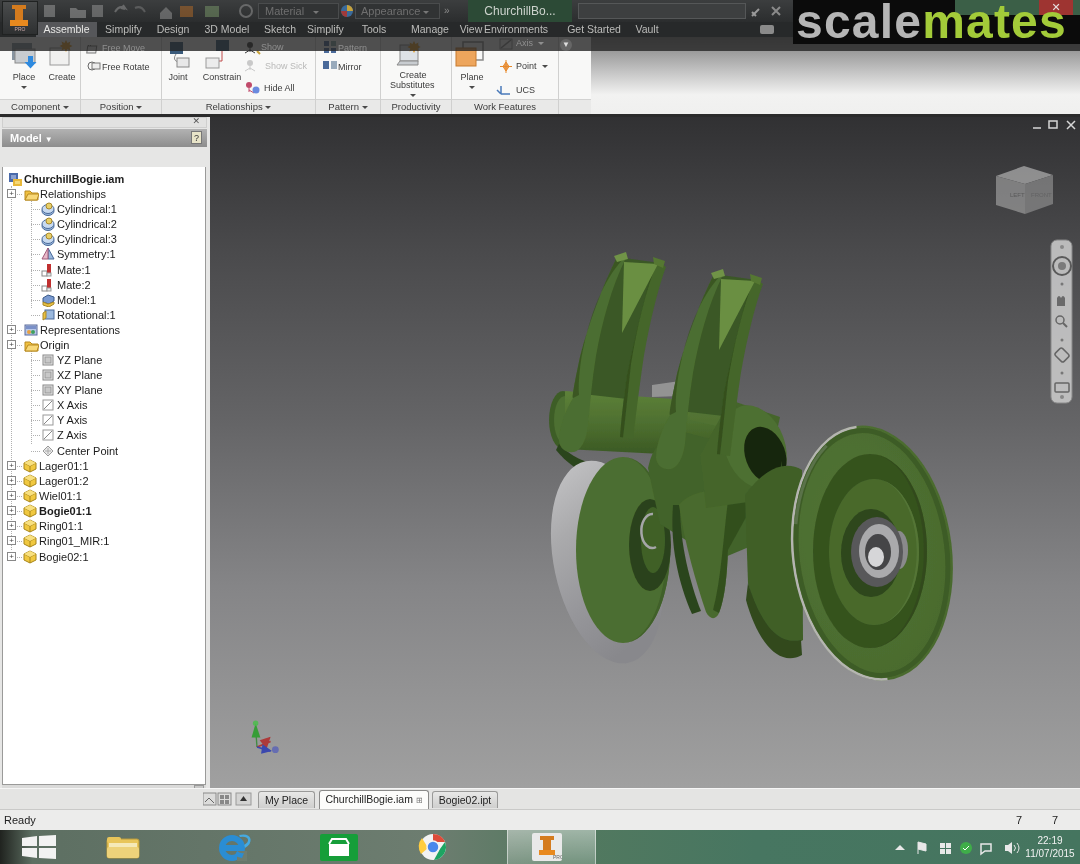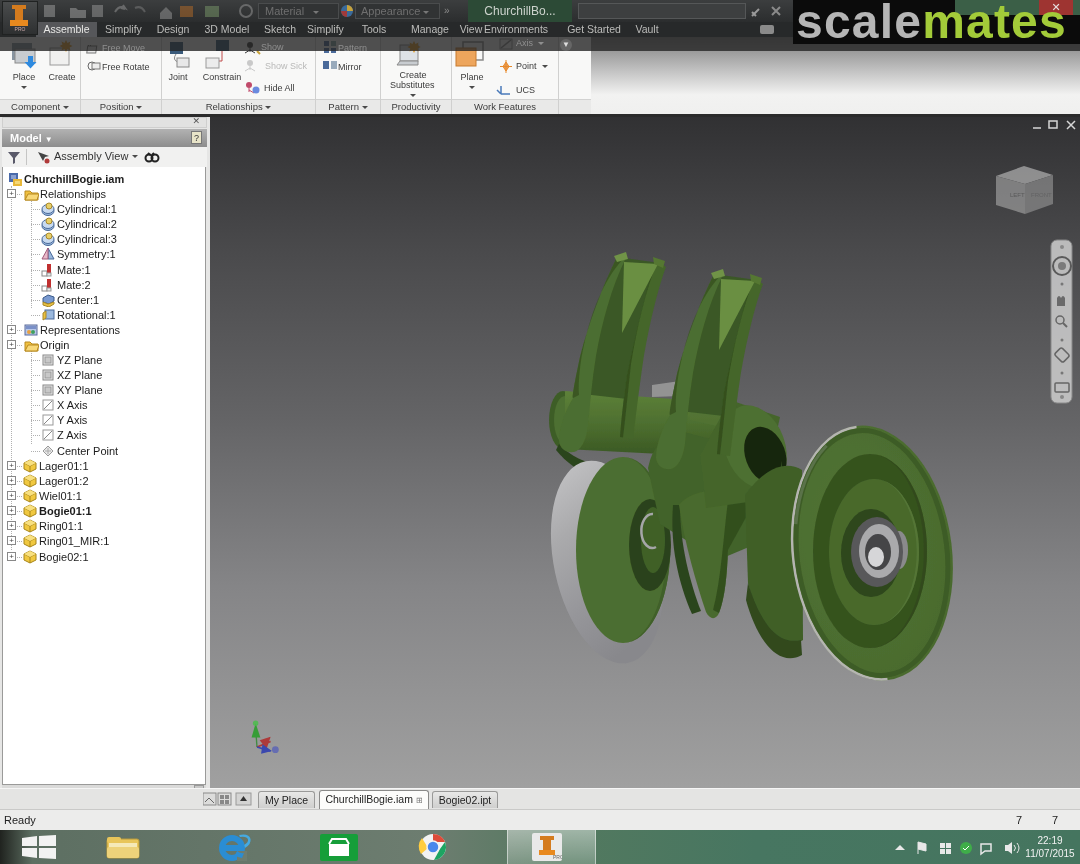--- a/index.html
+++ b/index.html
@@ -220,37 +220,20 @@
 <div class="abs" id="smblock"></div>
 <div class="abs" id="smgreen"></div>
 <div class="abs" id="smred">✕</div>
 <div class="abs" id="smtext"><span class="s1">scale</span><span class="s2">mates</span></div>
 
 <div class="abs" id="browser">
   <div class="abs" id="paneltop">
       <span style="position:absolute;right:6px;top:-2px;font-size:9px;color:#555">✕</span>
     </div>
   <div class="abs" id="modelhdr">Model <span style="font-size:8px;">▼</span><span style="position:absolute;right:5px;top:2px;width:11px;height:13px;background:#e8e4c8;border:1px solid #777;color:#333;font-weight:normal;font-size:9px;line-height:13px;text-align:center;">?</span></div>
-  <div class="abs" id="btoolbar">
-    <svg class="abs" style="left:5px;top:3px" width="14" height="14">
-        <path d="M1 2 h12 l-5 6 v5 l-2 1 v-6 z" fill="#5a5a6a"></path>
-      </svg>
-    <div class="abs" style="left:24px;top:2px;width:1px;height:16px;background:#c5c5c4"></div>
-    <svg class="abs" style="left:34px;top:3px" width="14" height="14">
-        <path d="M2 2 l5 9 l2 -4 l4 -1 z" fill="#444"></path>
-        <circle cx="11" cy="11" r="2.5" fill="#b03a3a"></circle>
-      </svg>
-    <span class="abs" style="left:52px;top:3px;">Assembly View</span>
-    <span class="abs darr" style="left:130px;top:8px;"></span>
-    <svg class="abs" style="left:142px;top:2px" width="16" height="16">
-        <circle cx="5" cy="9" r="3.5" fill="none" stroke="#222" stroke-width="2"></circle>
-        <circle cx="11" cy="9" r="3.5" fill="none" stroke="#222" stroke-width="2"></circle>
-        <path d="M4 4 l2 2 m4 -2 l-2 2" stroke="#222" stroke-width="2"></path>
-      </svg>
-  </div>
   <div class="abs" id="treearea"></div>
   <div class="abs" id="panelbottom">
       <span style="position:absolute;right:2px;top:0;width:10px;height:10px;background:#c8c8c7;border:1px solid #999"></span>
     </div>
   <div id="treeitems">
       <div style="position:absolute;left:11px;top:69px;width:1px;height:364px;border-left:1px dotted #b0b0b0"></div>
       <div style="position:absolute;left:31px;top:79px;width:1px;height:112px;border-left:1px dotted #b0b0b0"></div>
       <div style="position:absolute;left:31px;top:230px;width:1px;height:97px;border-left:1px dotted #b0b0b0"></div>
       <div style="position:absolute;left:8px;top:55px;"><svg width="15" height="15">
           <rect x="1" y="1" width="9" height="9" fill="#4a6aaa"></rect>
@@ -305,21 +288,21 @@
           <rect x="1" y="8" width="5" height="5" fill="#fff" stroke="#888"></rect>
           <rect x="6" y="1" width="4" height="9" fill="#c03030"></rect>
           <rect x="6" y="10" width="4" height="3" fill="#e8e8e8" stroke="#999"></rect>
         </svg></div>
       <div class="trow" style="left:57px;top:162px;">Mate:2</div>
       <div style="position:absolute;left:31px;top:183px;width:9px;height:1px;border-top:1px dotted #b0b0b0"></div>
       <div style="position:absolute;left:41px;top:176px;"><svg width="15" height="14">
           <path d="M2 5 l5 -3 l6 2 l0 4 l-5 3 l-6 -2 z" fill="#7a9ad0" stroke="#3a5a8a"></path>
           <path d="M2 9 l5 2 l6 -2 l0 2 l-5 3 l-6 -2 z" fill="#e8c040" stroke="#a8882a"></path>
         </svg></div>
-      <div class="trow" style="left:57px;top:177px;">Center:1</div>
+      <div class="trow" style="left:57px;top:177px;">Model:1</div>
       <div style="position:absolute;left:31px;top:198px;width:9px;height:1px;border-top:1px dotted #b0b0b0"></div>
       <div style="position:absolute;left:41px;top:191px;"><svg width="15" height="14">
           <rect x="4" y="2" width="9" height="9" fill="#9ab8dd" stroke="#4a6a9a"></rect>
           <path d="M2 12 l3 -2 v-7 l-3 2 z" fill="#e8c040" stroke="#a8882a"></path>
         </svg></div>
       <div class="trow" style="left:57px;top:192px;">Rotational:1</div>
       <div class="exp" style="left:7px;top:208px;">+</div>
       <div style="position:absolute;left:17px;top:213px;width:5px;height:1px;border-top:1px dotted #b0b0b0"></div>
       <div style="position:absolute;left:24px;top:206px;"><svg width="15" height="14">
           <rect x="1" y="2" width="12" height="10" fill="#b8c8e8" stroke="#5a6a9a"></rect>

